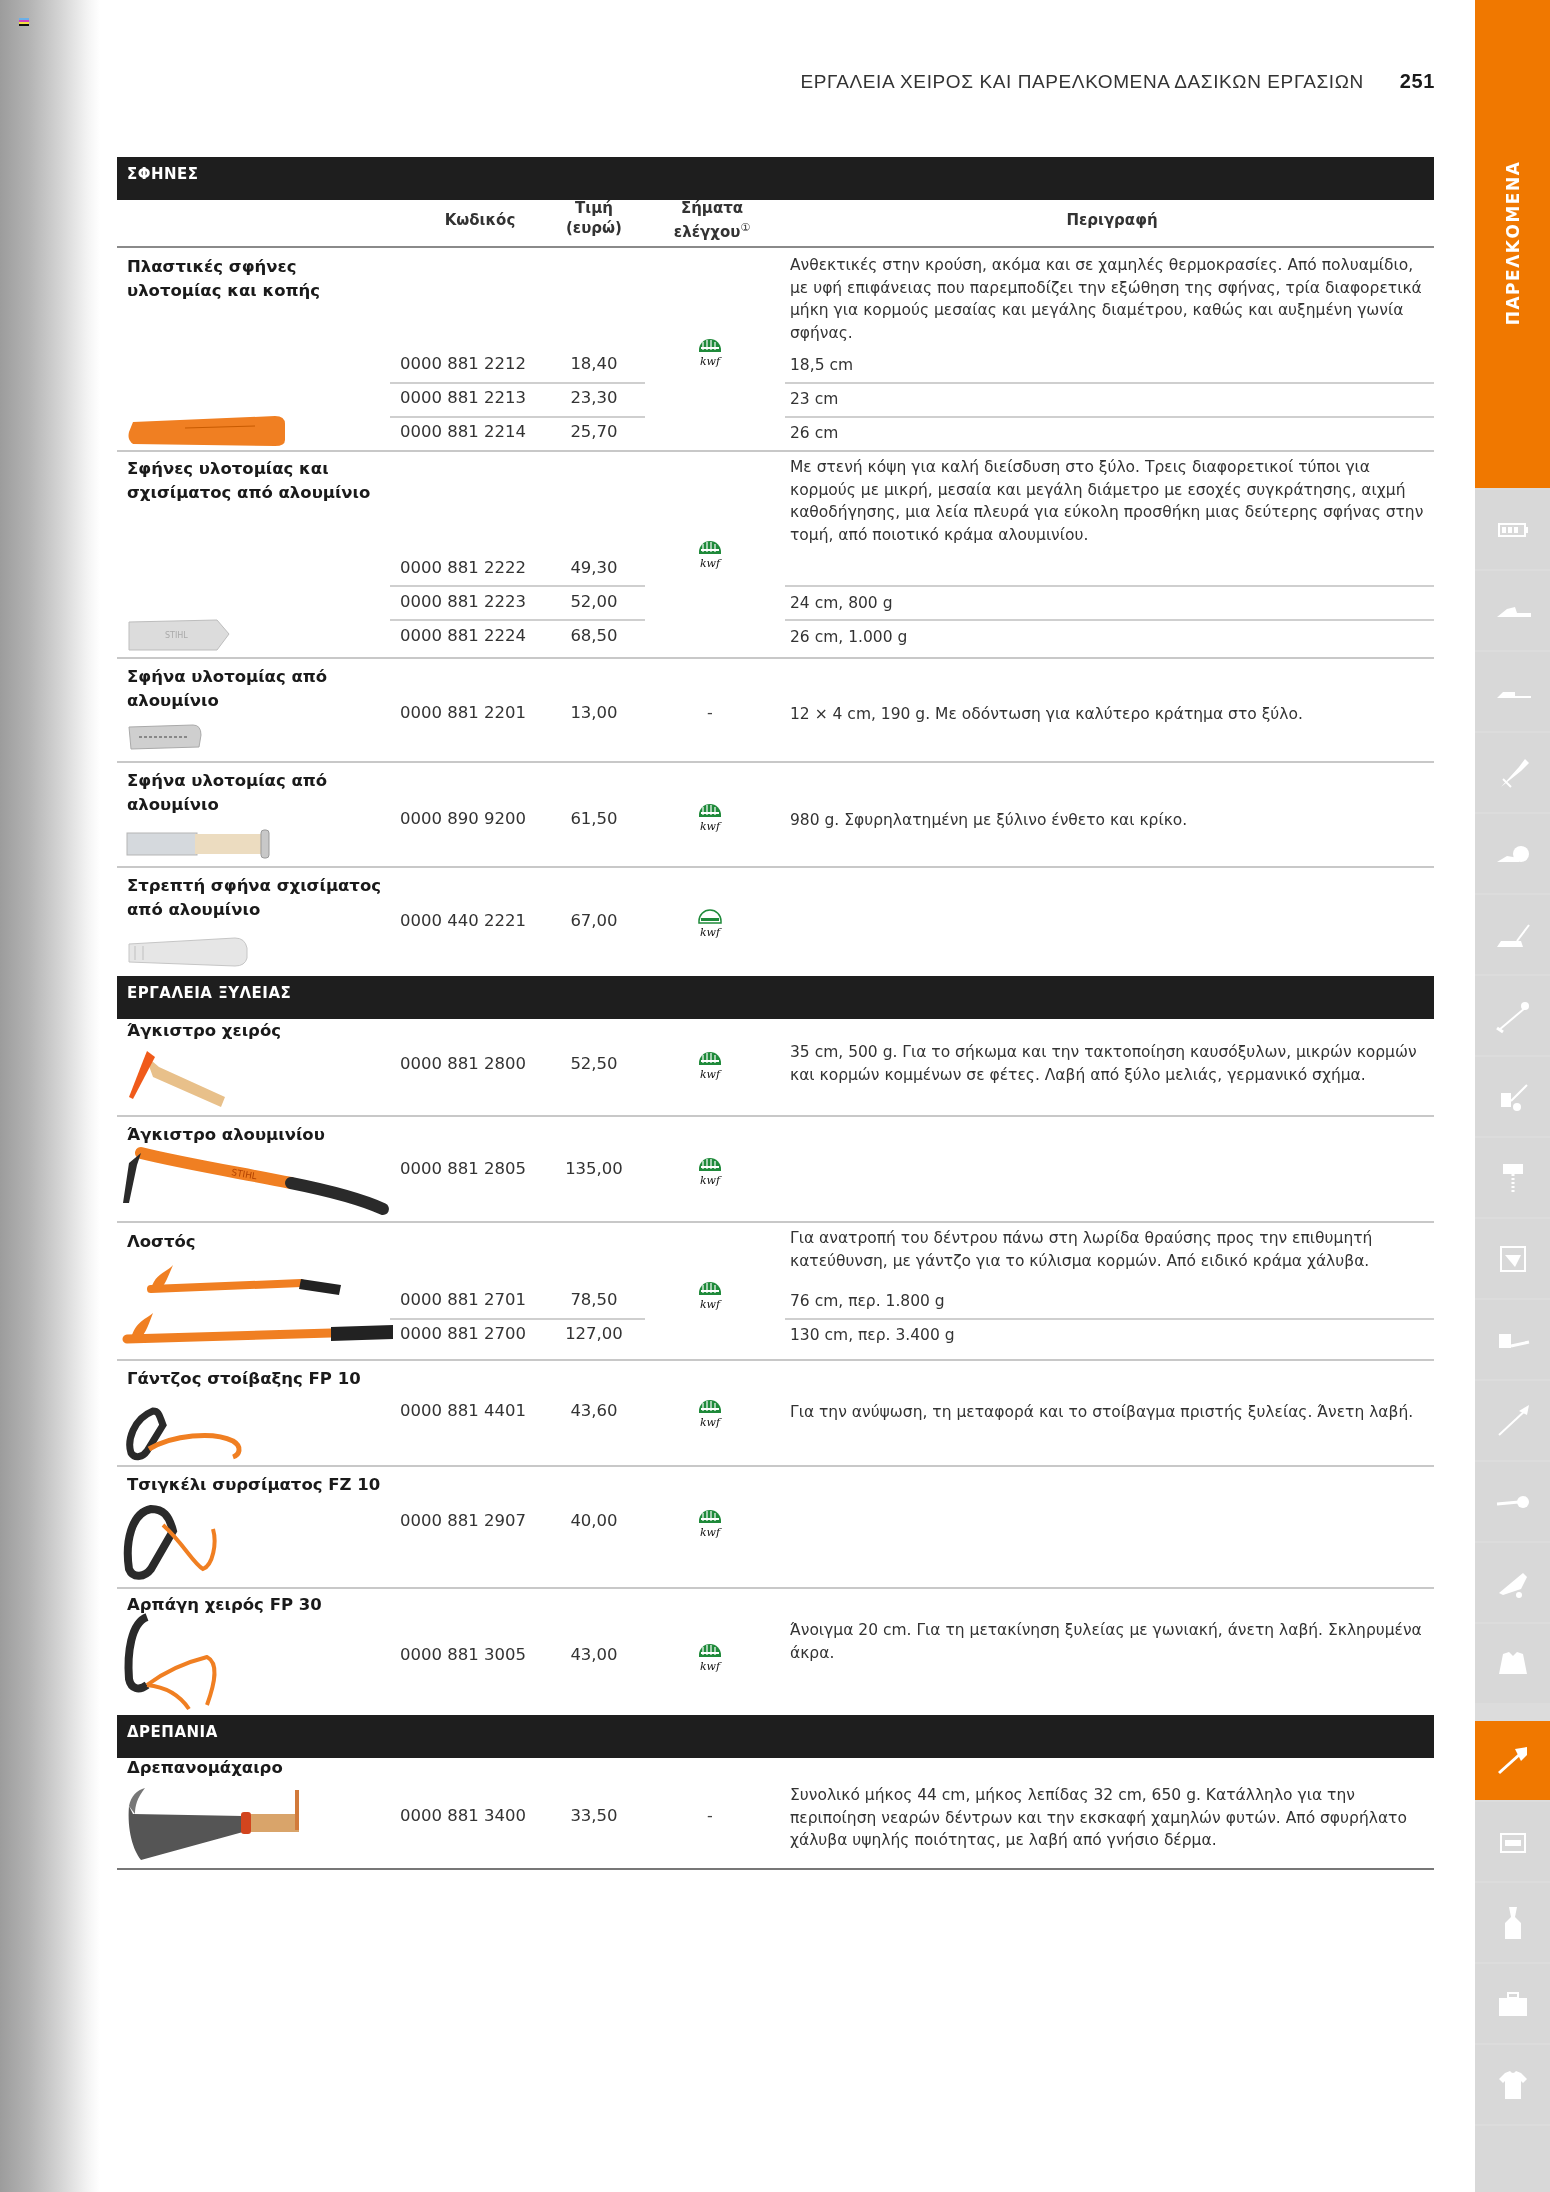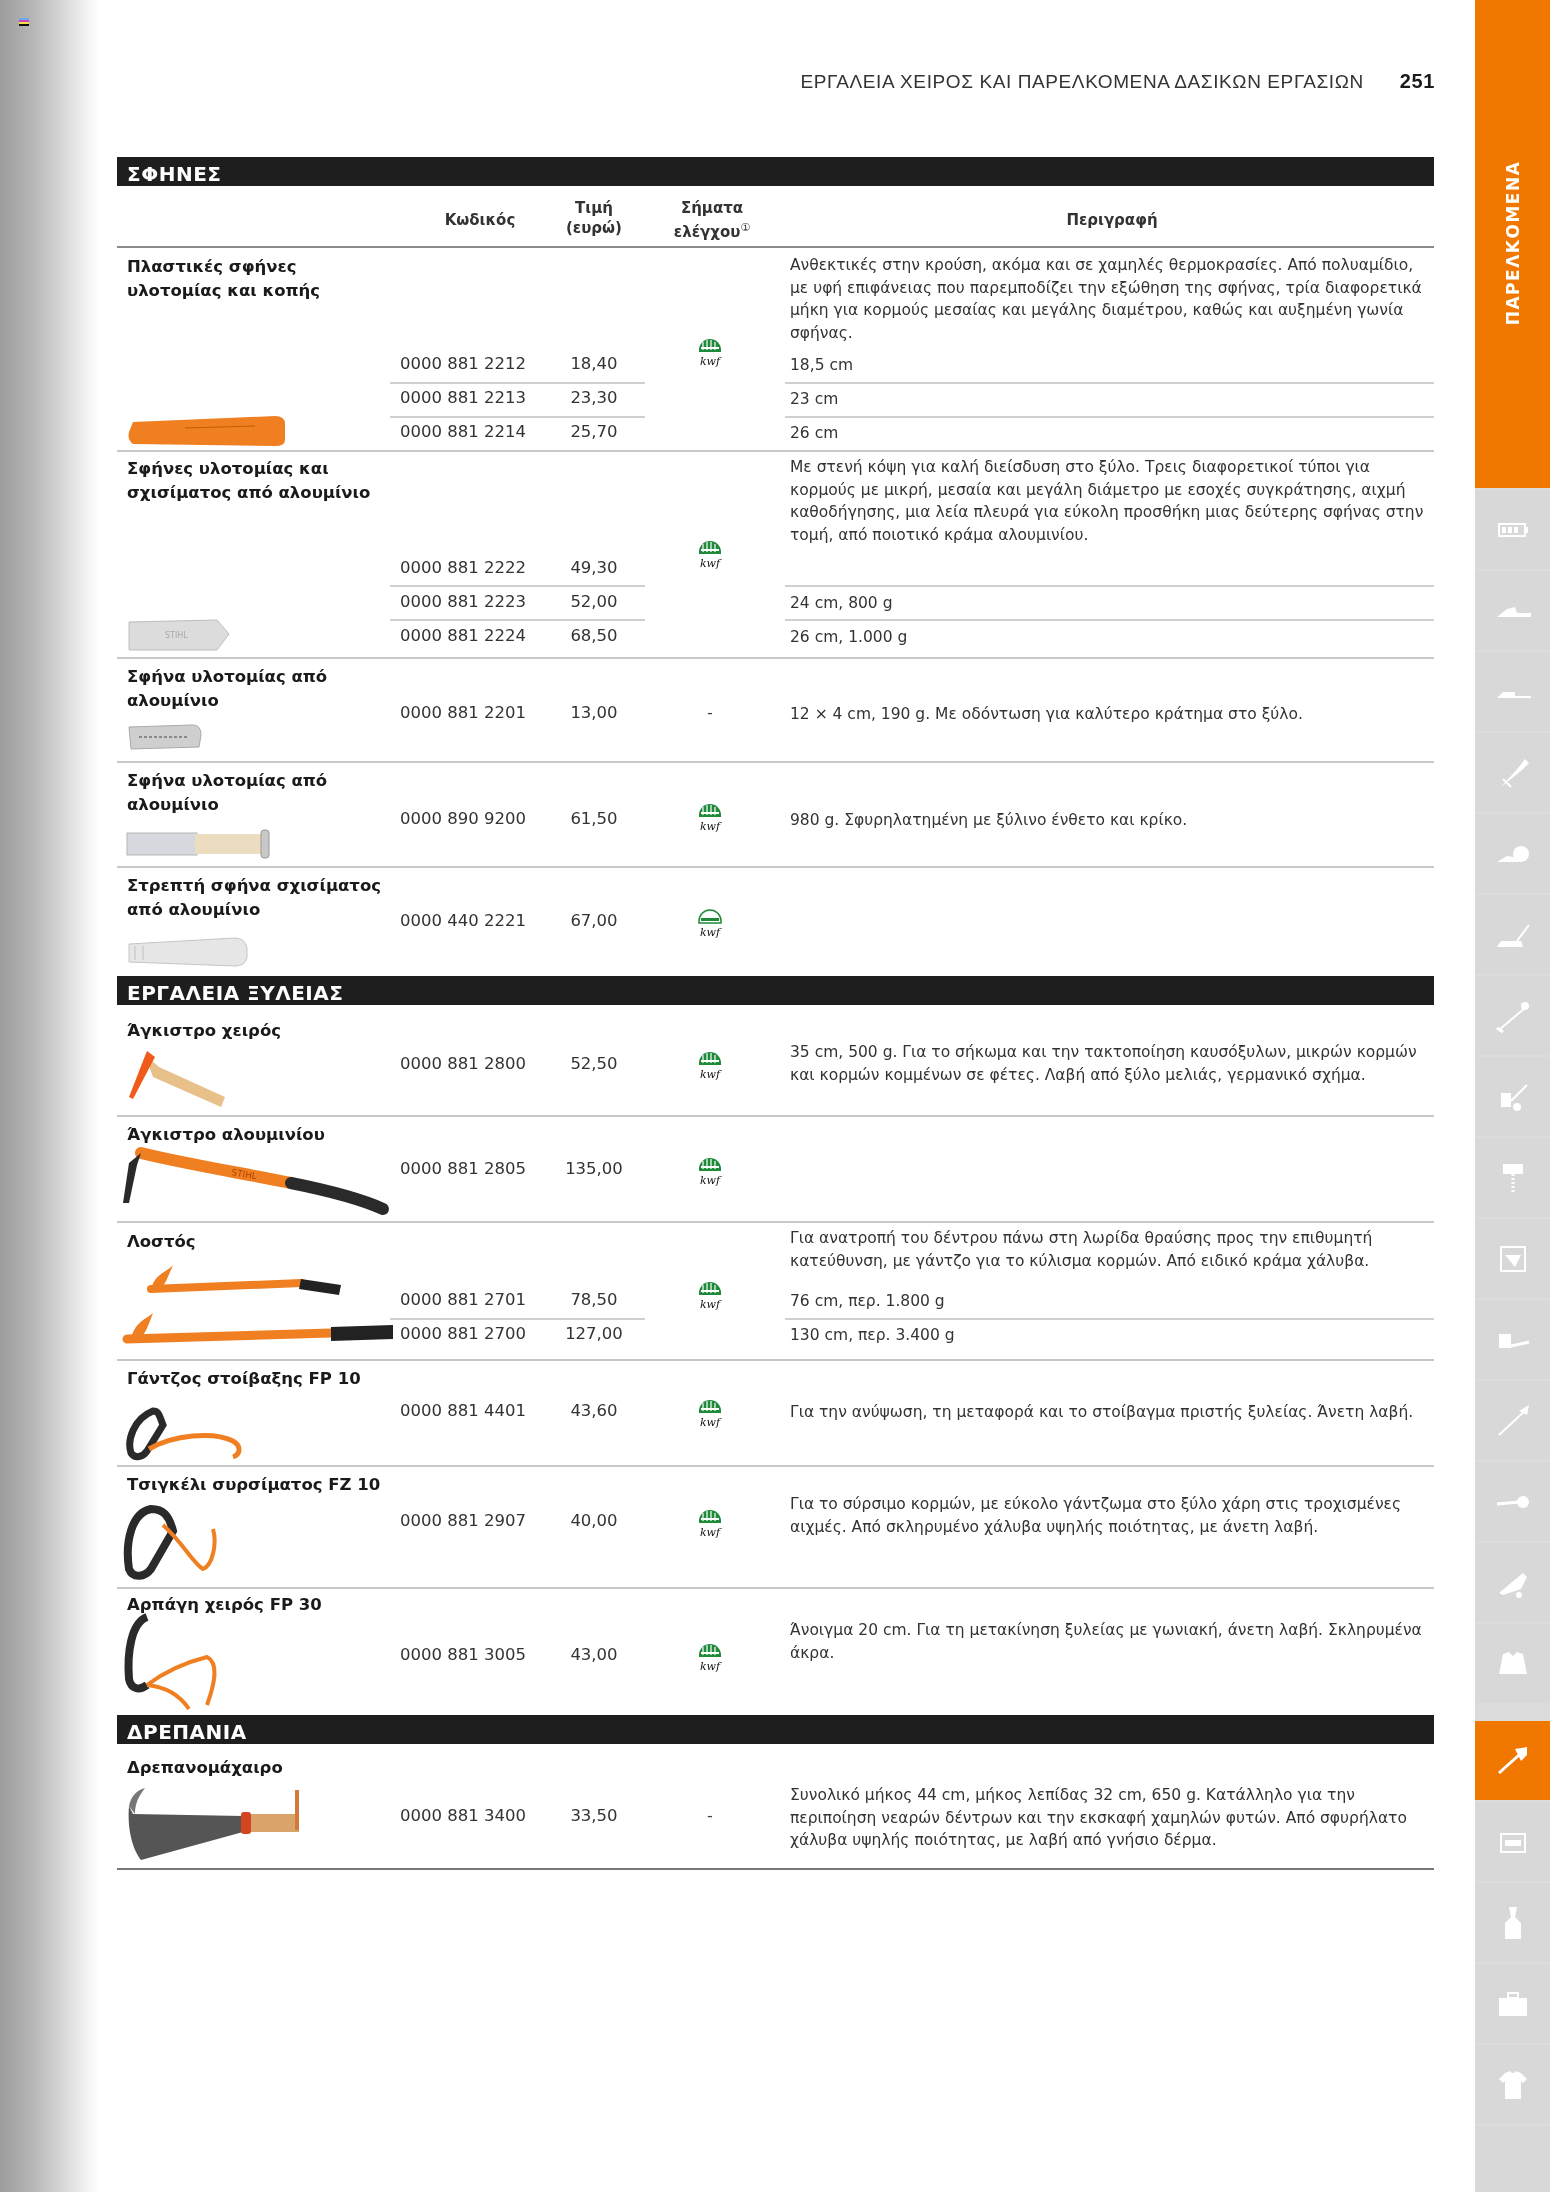--- a/index.html
+++ b/index.html
@@ -15,22 +15,22 @@
 
   .page-header {
     position: absolute; top: 70px; left: 700px; width: 735px; text-align: right;
     font-family: "Liberation Sans", sans-serif; font-size: 19px; color: #333; letter-spacing: 0.6px;
   }
   .page-header .page-num { font-weight: bold; margin-left: 36px; font-size: 20px; color: #1a1a1a; }
 
   .content { position: absolute; left: 117px; top: 0; width: 1317px; }
 
   .section-bar {
-    position: absolute; left: 0; width: 1317px; height: 29px; background: #1e1e1e;
-    color: #fff; font-weight: bold; font-size: 20px; line-height: 35px; padding-left: 10px;
+    position: absolute; left: 0; width: 1317px; height: 43px; background: #1e1e1e;
+    color: #fff; font-weight: bold; font-size: 15px; line-height: 35px; padding-left: 10px;
     letter-spacing: 0.5px; font-family: "DejaVu Sans", sans-serif;
   }
 
   .thead { position: absolute; left: 0; top: 192px; width: 1317px; height: 56px; border-bottom: 2px solid #8a8a8a; }
   .thead div { position: absolute; text-align: center; font-weight: bold; font-size: 15px; color: #333; line-height: 20px; }
 
   .row { position: absolute; left: 0; width: 1317px; }
   .row-rule { position: absolute; left: 0; width: 1317px; height: 2px; background: #c8c8c8; }
   .row-rule.dark { background: #777; height: 2px; }
   .pname { position: absolute; left: 10px; font-weight: bold; font-size: 16.5px; line-height: 24px; color: #1a1a1a; }
@@ -286,21 +286,20 @@
   <div class="row" style="top:1467px;height:120px;">
     <div class="pname" style="top:6px;">Τσιγκέλι συρσίματος FZ 10</div>
     <div class="code" style="top:44px;">0000 881 2907</div>
     <div class="price" style="top:44px;">40,00</div>
     <svg class="kwf" style="left:578px;top:36px;" viewBox="0 0 30 36">
       <path d="M4 18 A11 11 0 0 1 26 18 L26 20 L4 20 Z" fill="#1f8a3a"></path>
         <path d="M8 18 V10 M12 18 V8 M16 18 V8 M20 18 V10" stroke="#fff" stroke-width="1.2"></path>
         <rect x="6" y="15" width="18" height="2" fill="#fff"></rect>
       <text x="15" y="33" text-anchor="middle" font-size="11" font-family="DejaVu Serif, serif" font-style="italic" fill="#111">kwf</text>
     </svg>
-    <div class="desc" style="top:26px;">Για το σύρσιμο κορμών, με εύκολο γάντζωμα στο ξύλο χάρη στις τροχισμένες αιχμές. Από σκληρυμένο χάλυβα υψηλής ποιότητας, με άνετη λαβή.</div>
     <svg class="prodimg" style="left:6px;top:36px;" width="110" height="80" viewBox="0 0 110 80">
       <path d="M28 6 C8 10 2 40 6 66 C10 76 22 74 28 66 L50 28 C46 12 40 6 28 6 Z" fill="none" stroke="#2a2a2a" stroke-width="8"></path>
       <path d="M40 22 C60 40 70 60 80 66 C90 62 94 40 90 26" fill="none" stroke="#f07f22" stroke-width="4"></path>
     </svg>
   </div>
   <div class="row-rule" style="top:1587px;"></div>
 
   <div class="row" style="top:1589px;height:126px;">
     <div class="pname" style="top:4px;">Αρπάγη χειρός FP 30</div>
     <div class="code" style="top:56px;">0000 881 3005</div>

